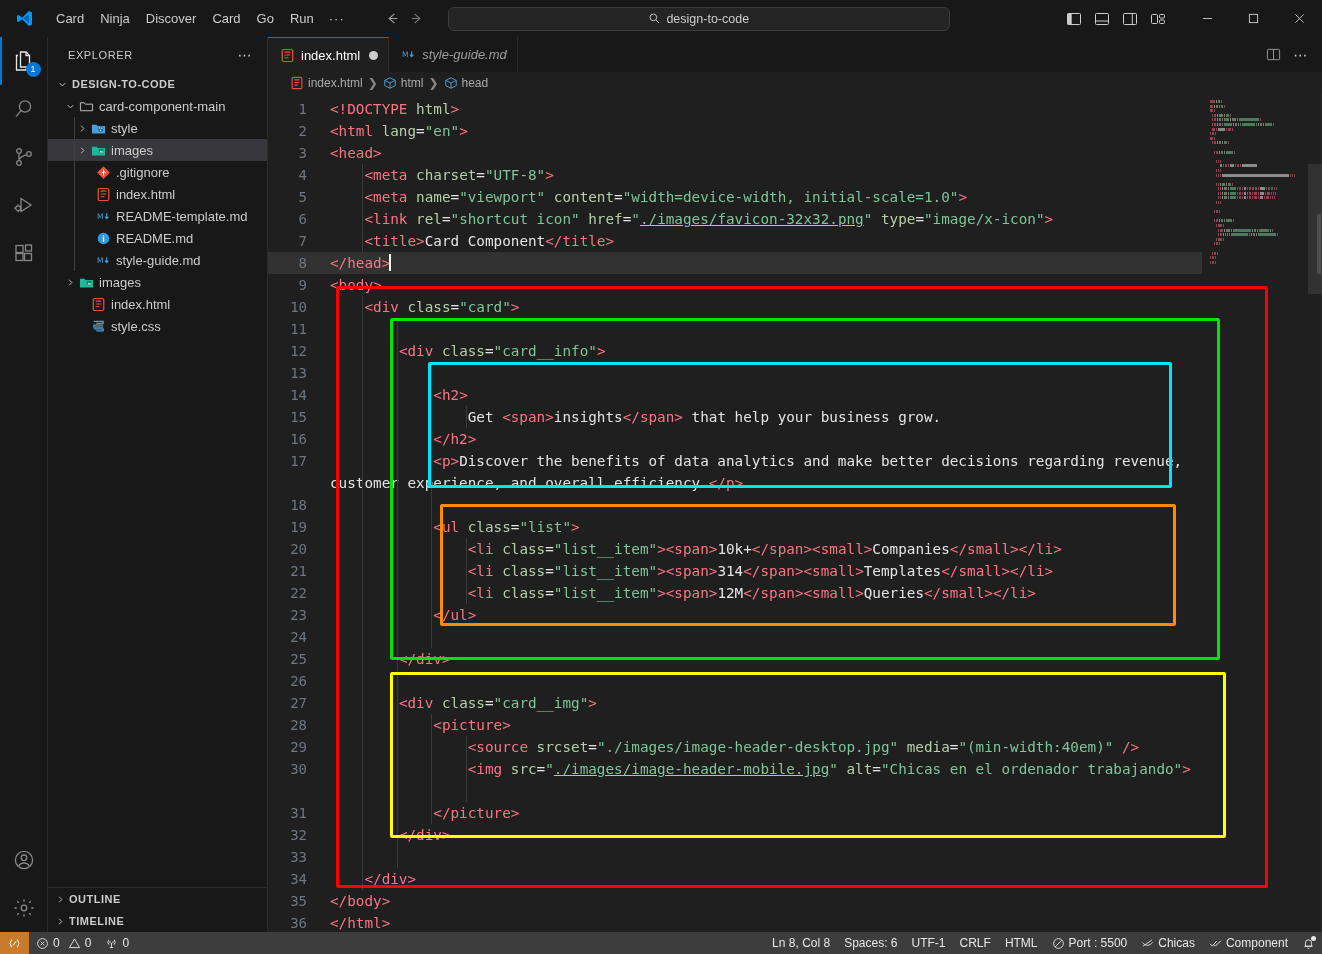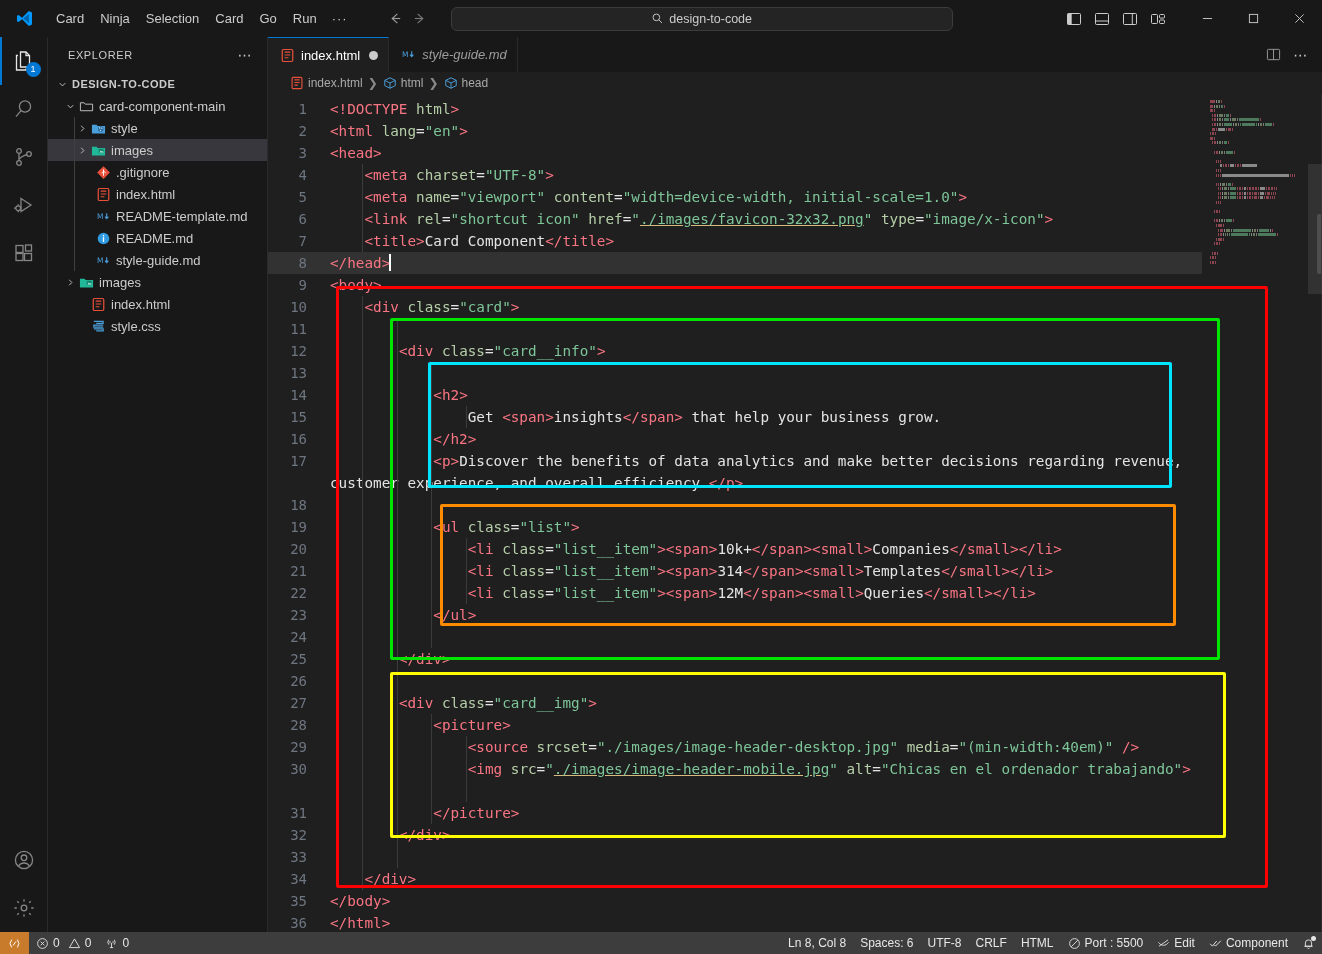--- a/index.html
+++ b/index.html
@@ -252,21 +252,21 @@
   <div class="titlebar">
     <div class="vscode-logo">
       <svg viewBox="0 0 24 24" fill="none">
           <path d="M17.5 2.5 9 11 4.5 7.5 2.5 8.6v6.8l2 1.1L9 13l8.5 8.5 4-1.9V4.4l-4-1.9Z" fill="#0098ff"></path>
           <path d="M17.5 6.2v11.6L10.6 12l6.9-5.8Z" fill="#0065a9"></path>
         </svg>
     </div>
     <div class="menubar">
       <div class="menu-item">Card</div>
       <div class="menu-item">Ninja</div>
-      <div class="menu-item">Selection</div>
+      <div class="menu-item">Discover</div>
       <div class="menu-item">Card</div>
       <div class="menu-item">Go</div>
       <div class="menu-item">Run</div>
       <div class="menu-dots">···</div>
     </div>
     <div class="nav-arrows">
       <div class="nav-btn">
         <svg viewBox="0 0 16 16" fill="none" stroke="currentColor" stroke-width="1.2">
             <path d="M10 3 4.5 8 10 13"></path>
             <path d="M4.5 8H13"></path>
@@ -542,20 +542,38 @@
 
         <div class="row ind2">
           <span class="ficon" style="margin-left:14px">
             <svg viewBox="0 0 16 16">
                 <path d="M3 2.5h10v2.2H5.6M13 6.5H3v2.2h10M3 10.5h10v2.2H5.6" stroke="#4a9eda" stroke-width="1.2" fill="none"></path>
               </svg>
           </span>
           <span class="fname">style.css</span>
         </div>
 
+      </div>
+      <div class="sb-bottom">
+        <div class="collapsed-pane">
+          <span class="chev">
+            <svg viewBox="0 0 16 16" fill="none" stroke="currentColor" stroke-width="1.3">
+                <path d="M6 4l4 4-4 4"></path>
+              </svg>
+          </span>
+          <span>OUTLINE</span>
+        </div>
+        <div class="collapsed-pane">
+          <span class="chev">
+            <svg viewBox="0 0 16 16" fill="none" stroke="currentColor" stroke-width="1.3">
+                <path d="M6 4l4 4-4 4"></path>
+              </svg>
+          </span>
+          <span>TIMELINE</span>
+        </div>
       </div>
     </div>
 
     <div class="editorarea">
 
       <div class="tabsrow">
         <div class="tabs">
           <div class="tab active">
             <span class="ticon">
               <svg viewBox="0 0 16 16">
@@ -949,41 +967,41 @@
       </div>
     </div>
     <div class="sb-right">
       <div class="sb-seg">
         <span>Ln 8, Col 8</span>
       </div>
       <div class="sb-seg">
         <span>Spaces: 6</span>
       </div>
       <div class="sb-seg">
-        <span>UTF-8</span>
+        <span>UTF-1</span>
       </div>
       <div class="sb-seg">
         <span>CRLF</span>
       </div>
       <div class="sb-seg">
         <span>HTML</span>
       </div>
       <div class="sb-seg">
         <svg viewBox="0 0 16 16" fill="none" stroke="currentColor" stroke-width="1.1">
             <circle cx="8" cy="8" r="6"></circle>
             <path d="M3.9 12.1 12.1 3.9"></path>
           </svg>
         <span>Port : 5500</span>
       </div>
       <div class="sb-seg">
         <svg viewBox="0 0 16 16" fill="none" stroke="currentColor" stroke-width="1.1">
             <path d="M1.8 6.6C3.6 9 5.7 10.2 8 10.2s4.4-1.2 6.2-3.6"></path>
             <path d="M2.4 11.4 13.6 3.6"></path>
           </svg>
-        <span>Edit</span>
+        <span>Chicas</span>
       </div>
       <div class="sb-seg">
         <svg viewBox="0 0 16 16" fill="none" stroke="currentColor" stroke-width="1.2">
             <path d="M1.4 8.4 4.2 11.2 9.4 5"></path>
             <path d="M6.6 9.8 8 11.2 14.6 4.6"></path>
           </svg>
         <span>Component</span>
       </div>
       <div class="sb-seg">
         <span class="bell-wrap">

